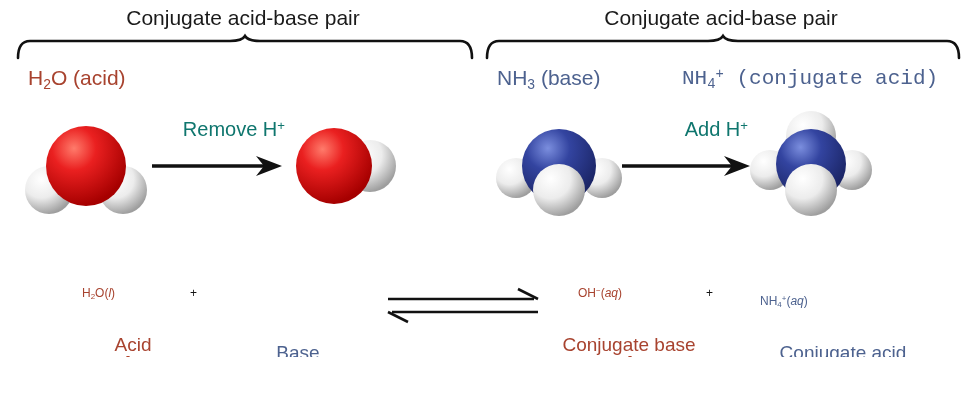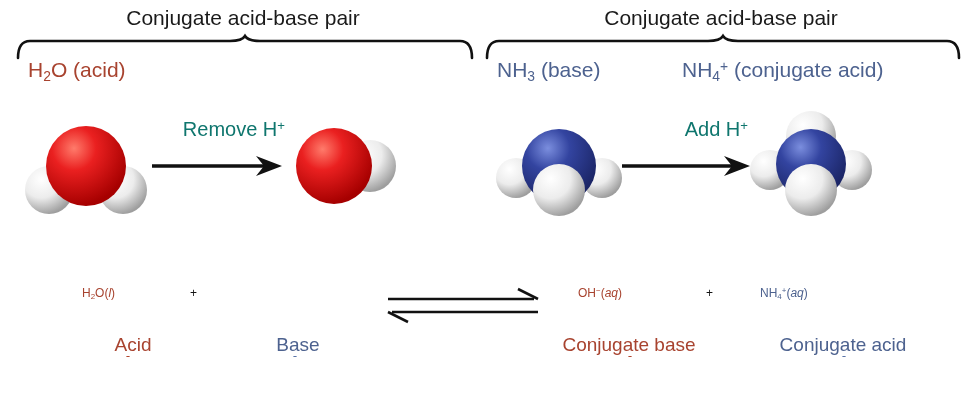--- a/index.html
+++ b/index.html
@@ -24,21 +24,21 @@
     text-align: center;
     white-space: nowrap;
   }
 
   
   .species-label {
     font-size: 21px;
     white-space: nowrap;
   }
   .red   { color: #a8432f; }
-  .blue  { color: #4d628f; }
+  .blue  { color: #4d628f; margin-top: 8px; }
   .black { color: #141414; }
 
   sub { font-size: 0.66em; vertical-align: -0.28em; }
   sup { font-size: 0.66em; vertical-align: 0.45em; }
   .it { font-style: italic; }
 
   
   .arrow-caption {
     font-size: 20px;
     color: #0f766e;
@@ -71,30 +71,30 @@
   <div class="abs pair-heading" style="left:487px; top:6px; width:468px;">Conjugate acid-base pair</div>
 
   <svg class="abs" style="left:14px; top:36px;" width="460" height="24">
     <path d="M 4 22 Q 4 5 16 5 L 216 5 Q 228 5 231 0 Q 234 5 246 5 L 446 5 Q 458 5 458 22" fill="none" stroke="#111111" stroke-width="2.6" stroke-linecap="round"></path>
   </svg>
 
   <svg class="abs" style="left:483px; top:36px;" width="478" height="24">
     <path d="M 4 22 Q 4 5 16 5 L 225 5 Q 237 5 240 0 Q 243 5 255 5 L 464 5 Q 476 5 476 22" fill="none" stroke="#111111" stroke-width="2.6" stroke-linecap="round"></path>
   </svg>
 
-  <div class="abs species-label red" style="left:28px; top:58px;">
+  <div class="abs species-label red" style="left:28px; top:66px;">
     <span><span class="formula">H<sub>2</sub>O</span></span><span class="role"> (acid)</span>
   </div>
 
 
   <div class="abs species-label blue" style="left:497px; top:58px;">
     <span><span class="formula">NH<sub>3</sub></span></span><span class="role"> (base)</span>
   </div>
 
-  <div class="abs species-label blue" style="left:682px; top:58px;">
+  <div class="abs species-label blue" style="left:682px; top:58px;font-family:Liberation Mono, monospace;">
     <span><span class="formula">NH<sub>4</sub><sup>+</sup></span></span><span class="role"> (conjugate acid)</span>
   </div>
 
   <svg class="mol-svg" style="left:22px; top:118px;" width="130" height="96">
     <defs>
       <radialGradient id="gradO1" cx="35%" cy="28%" r="72%">
         <stop offset="0%" stop-color="#ff7b6b"></stop>
         <stop offset="38%" stop-color="#ea2020"></stop>
         <stop offset="100%" stop-color="#a60000"></stop>
       </radialGradient>

